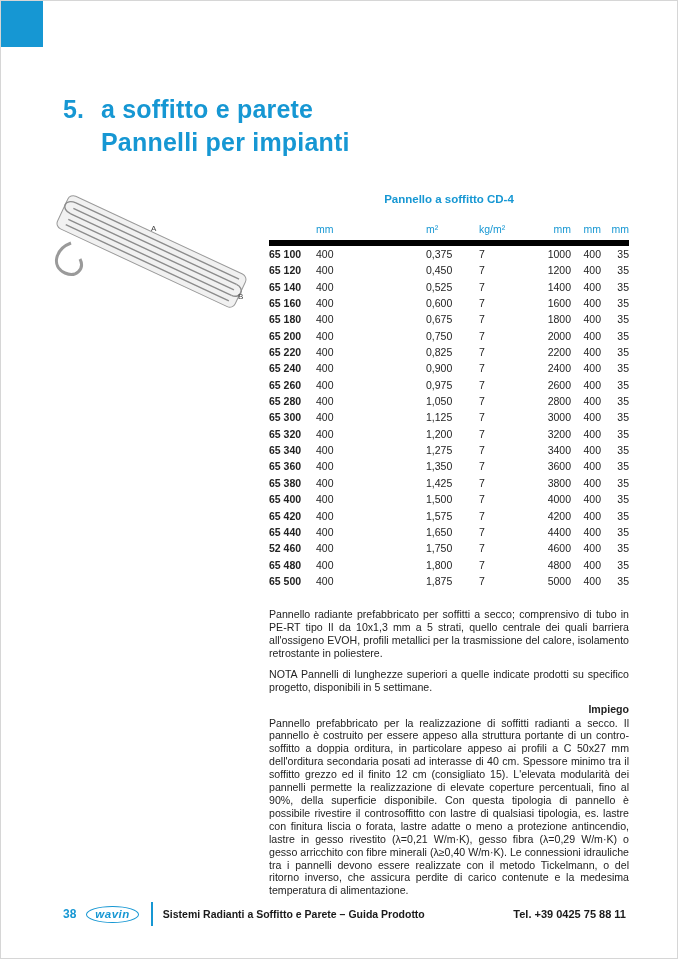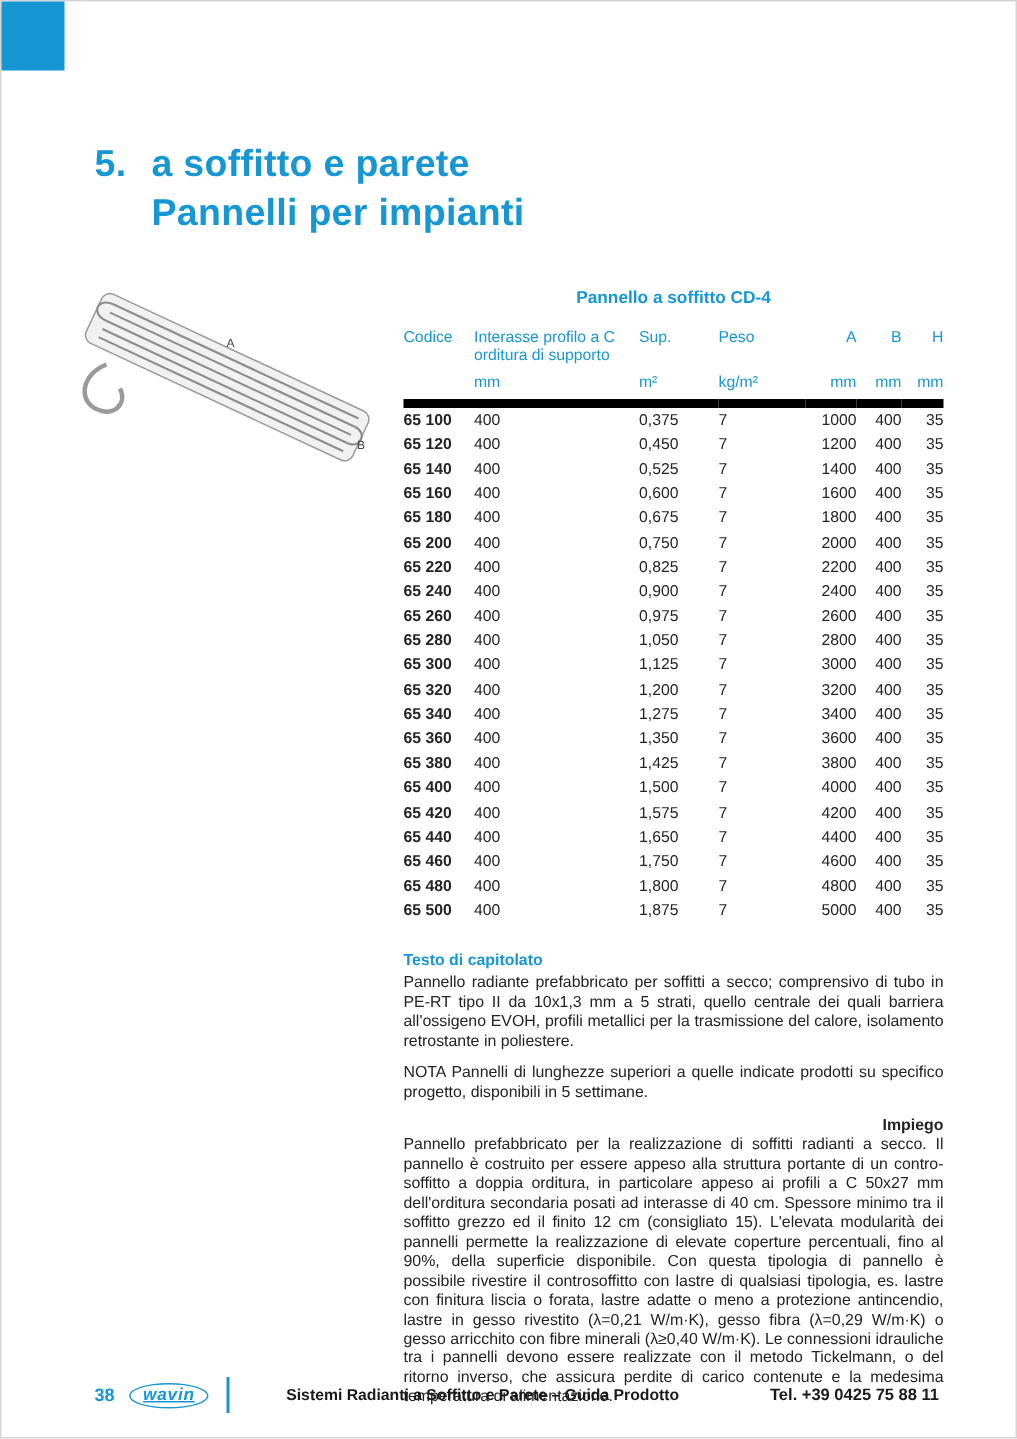--- a/index.html
+++ b/index.html
@@ -39,26 +39,26 @@
   tbody td { line-height:16.35px; padding:0; white-space:nowrap; }
   tbody td.c-code { font-weight:bold; }
 
   
   .sections { margin-top:19px; width:360px; font-size:10.6px; line-height:12.9px; text-align:justify; }
   .sec-heading-blue { color:#1697d3; font-weight:bold; margin-bottom:2px; text-align:left; }
   .sec-heading { font-weight:bold; margin-top:9px; margin-bottom:1px; text-align:right; }
   .para { margin-bottom:8px; }
 
   
-  .footer { position:absolute; left:62px; right:51px; bottom:16px; display:flex; align-items:center; }
+  .footer { position:absolute; left:62px; right:51px; bottom:32px; display:flex; align-items:center; }
   .page-num { color:#1697d3; font-weight:bold; font-size:12px; margin-right:10px; }
   .logo { border:1.5px solid #1697d3; border-radius:50%; padding:1px 8px 2px 8px;
-          color:#1697d3; font-weight:bold; font-style:italic; font-size:11.5px; letter-spacing:0.5px;text-decoration:underline; }
+          color:#1697d3; font-weight:bold; font-style:italic; font-size:11.5px; letter-spacing:0.5px; }
   .footer-divider { width:2px; height:24px; background:#1697d3; margin:0 10px 0 12px; }
-  .footer-text { font-weight:bold; font-size:10.5px; color:#1a1a1a;margin-left:28px; }
+  .footer-text { font-weight:bold; font-size:10.5px; color:#1a1a1a; }
   .footer-phone { margin-left:auto; font-weight:bold; font-size:11px; color:#1a1a1a; }
 </style>
 </head>
 <body>
 
 <div class="page">
 
   <div class="corner"></div>
 
   <div class="title">
@@ -95,29 +95,20 @@
       <colgroup>
         <col class="c1">
           <col class="c2">
           <col class="c3">
           <col class="c4">
         <col class="c5">
           <col class="c6">
           <col class="c7">
       </colgroup>
       <thead>
-        <tr>
-          <th>Codice</th>
-          <th>Interasse profilo a C orditura di supporto</th>
-          <th>Sup.</th>
-          <th>Peso</th>
-          <th class="num">A</th>
-          <th class="num">B</th>
-          <th class="num">H</th>
-        </tr>
         <tr class="units">
           <td></td>
           <td>mm</td>
           <td>m²</td>
           <td>kg/m²</td>
           <td class="num">mm</td>
           <td class="num">mm</td>
           <td class="num">mm</td>
         </tr>
       </thead>
@@ -281,21 +272,21 @@
           <tr>
             <td class="c-code">65 440</td>
             <td>400</td>
             <td>1,650</td>
             <td>7</td>
             <td class="num">4400</td>
             <td class="num">400</td>
             <td class="num">35</td>
           </tr>
           <tr>
-            <td class="c-code">65 460</td>
+            <td class="c-code">52 460</td>
             <td>400</td>
             <td>1,750</td>
             <td>7</td>
             <td class="num">4600</td>
             <td class="num">400</td>
             <td class="num">35</td>
           </tr>
           <tr>
             <td class="c-code">65 480</td>
             <td>400</td>
@@ -311,21 +302,20 @@
             <td>1,875</td>
             <td>7</td>
             <td class="num">5000</td>
             <td class="num">400</td>
             <td class="num">35</td>
           </tr>
         </tbody>
     </table>
 
     <div class="sections">
-      <div class="sec-heading-blue">Testo di capitolato</div>
       <div class="para">Pannello radiante prefabbricato per soffitti a secco; comprensivo di tubo in PE-RT tipo II da 10x1,3 mm a 5 strati, quello centrale dei quali barriera all'ossigeno EVOH, profili metallici per la trasmissione del calore, isolamento retrostante in poliestere.</div>
       <div class="para">NOTA Pannelli di lunghezze superiori a quelle indicate prodotti su specifico progetto, disponibili in 5 settimane.</div>
       <div class="sec-heading">Impiego</div>
       <div class="para">Pannello prefabbricato per la realizzazione di soffitti radianti a secco. Il pannello è costruito per essere appeso alla struttura portante di un contro-soffitto a doppia orditura, in particolare appeso ai profili a C 50x27 mm dell'orditura secondaria posati ad interasse di 40 cm. Spessore minimo tra il soffitto grezzo ed il finito 12 cm (consigliato 15). L'elevata modularità dei pannelli permette la realizzazione di elevate coperture percentuali, fino al 90%, della superficie disponibile. Con questa tipologia di pannello è possibile rivestire il controsoffitto con lastre di qualsiasi tipologia, es. lastre con finitura liscia o forata, lastre adatte o meno a protezione antincendio, lastre in gesso rivestito (λ=0,21 W/m·K), gesso fibra (λ=0,29 W/m·K) o gesso arricchito con fibre minerali (λ≥0,40 W/m·K). Le connessioni idrauliche tra i pannelli devono essere realizzate con il metodo Tickelmann, o del ritorno inverso, che assicura perdite di carico contenute e la medesima temperatura di alimentazione.</div>
     </div>
 
   </div>
 
   <div class="footer">
     <span class="page-num">38</span>

